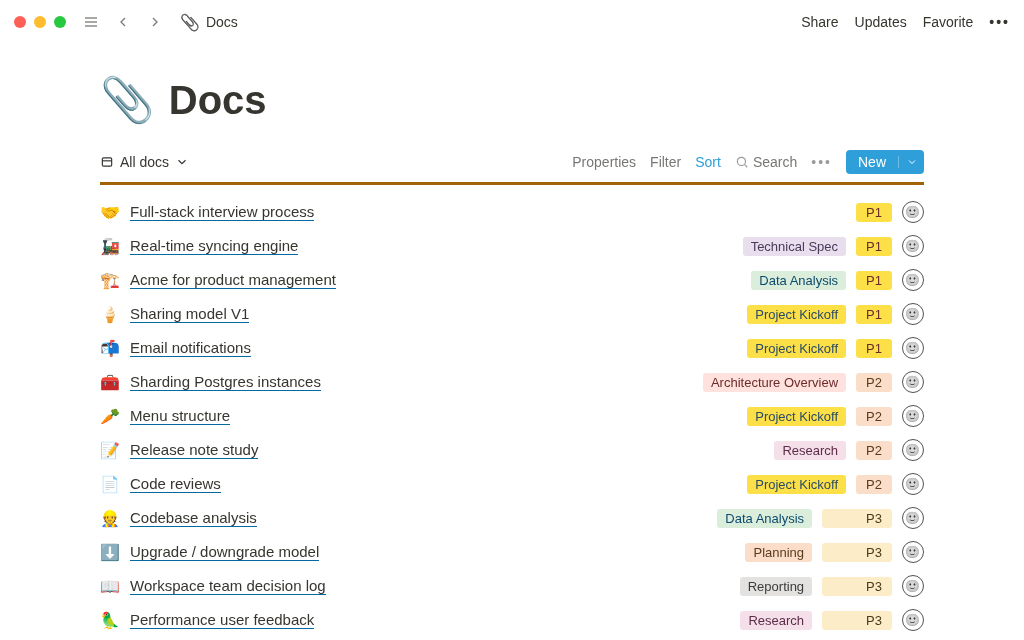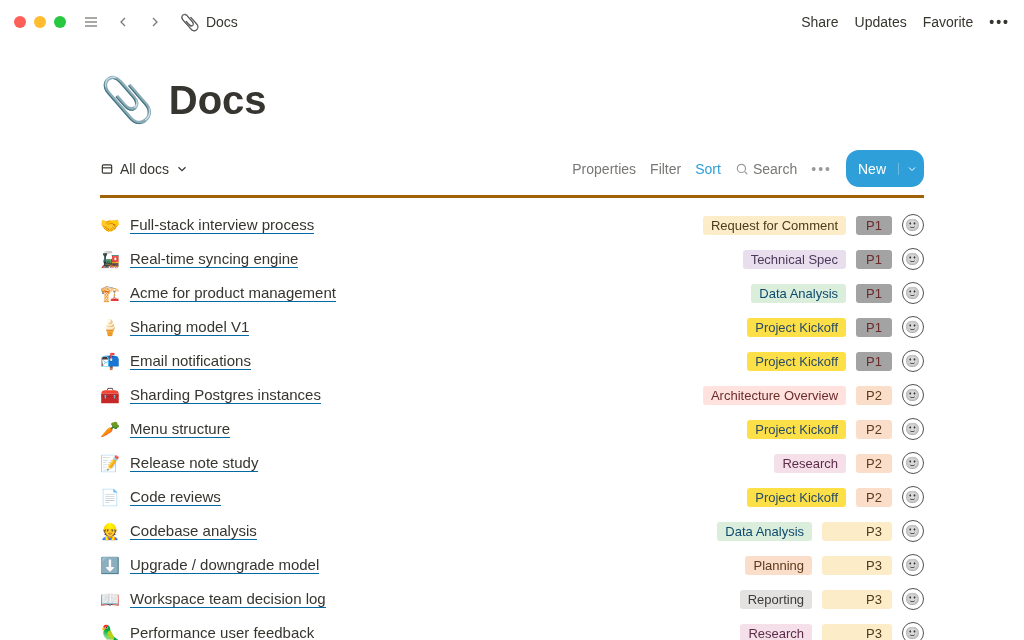--- a/index.html
+++ b/index.html
@@ -57,22 +57,22 @@
   }
   .view-sel svg { width:14px; height:14px; stroke:#37352f; fill:none; stroke-width:2;}
   .toolbar .spacer { flex:1; }
   .tool { color:#787774; cursor:pointer; }
   .tool.active { color:#2e9fd8; }
   .tool.search { display:flex; align-items:center; gap:4px;}
   .tool.search svg { width:14px; height:14px; stroke:#9b9a97; fill:none; stroke-width:2;}
   .new-btn {
     display:flex; align-items:center;
     background:#2e9fd8; color:#fff;
-    border-radius:13px; overflow:hidden;
-    height:37px; cursor:pointer;
+    border-radius:4px; overflow:hidden;
+    height:24px; cursor:pointer;
   }
   .new-btn .lbl { padding:0 12px; font-size:14px; }
   .new-btn .caret { width:26px; display:flex; align-items:center; justify-content:center; border-left:1px solid rgba(255,255,255,0.3);}
   .new-btn .caret svg { width:12px; height:12px; stroke:#fff; fill:none; stroke-width:2;}
 
   
   .rows { display:flex; flex-direction:column; }
   .row {
     display:flex; align-items:center;
     height:34px;
@@ -97,21 +97,21 @@
   
   .tag-rfc { background:#fdecc8; color:#4a3b1c; }
   .tag-tech { background:#e8deee; color:#4b3a5a; }
   .tag-data { background:#dbeddb; color:#0c4a6e; }
   .tag-kick { background:#fde047; color:#2a4b66; }
   .tag-arch { background:#ffe2dd; color:#6b2b2b; }
   .tag-research { background:#f5e0e9; color:#5c2b49; }
   .tag-plan { background:#fadec9; color:#5c3b1c; }
   .tag-report { background:#e3e2e0; color:#3b3b3b; }
   
-  .pri-p1 { background:#a3a3a3; color:#6b2b2b; }
+  .pri-p1 { background:#fde047; color:#6b2b2b; }
   .pri-p2 { background:#fadec9; color:#5c3b1c; }
   .pri-p3 { background:#fdecc8; color:#4a3b1c;padding-left:44px; }
   .avatar {
     width:22px; height:22px; border-radius:50%;
     border:1.5px solid #535353;
     background:#fff;
     display:flex; align-items:center; justify-content:center;
     font-size:12px;
   }
   .avatar::before{ content:"🙂"; filter:grayscale(1);}
@@ -193,21 +193,20 @@
           </svg>
       </span>
     </div>
   </div>
 
   <div class="rows" id="rows">
       <div class="row">
     <span class="emoji">🤝</span>
     <span class="doc-title">Full-stack interview process</span>
     <span class="spacer"></span>
-    <span class="tag tag-rfc">Request for Comment</span>
     <span class="pri pri-p1">P1</span>
     <span class="avatar"></span>
       </div>
       <div class="row">
     <span class="emoji">🚂</span>
     <span class="doc-title">Real-time syncing engine</span>
     <span class="spacer"></span>
     <span class="tag tag-tech">Technical Spec</span>
     <span class="pri pri-p1">P1</span>
     <span class="avatar"></span>

